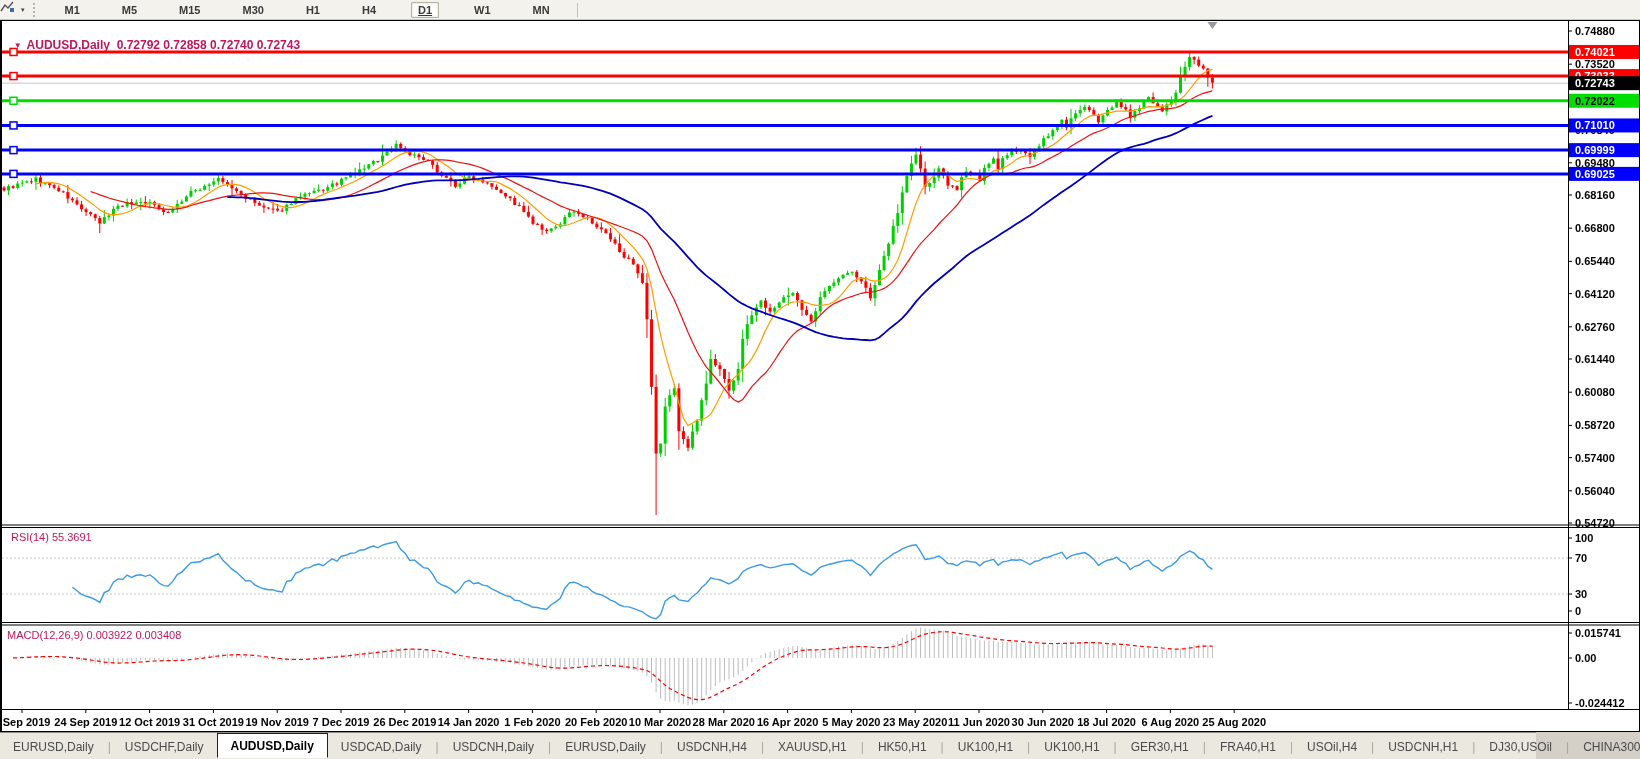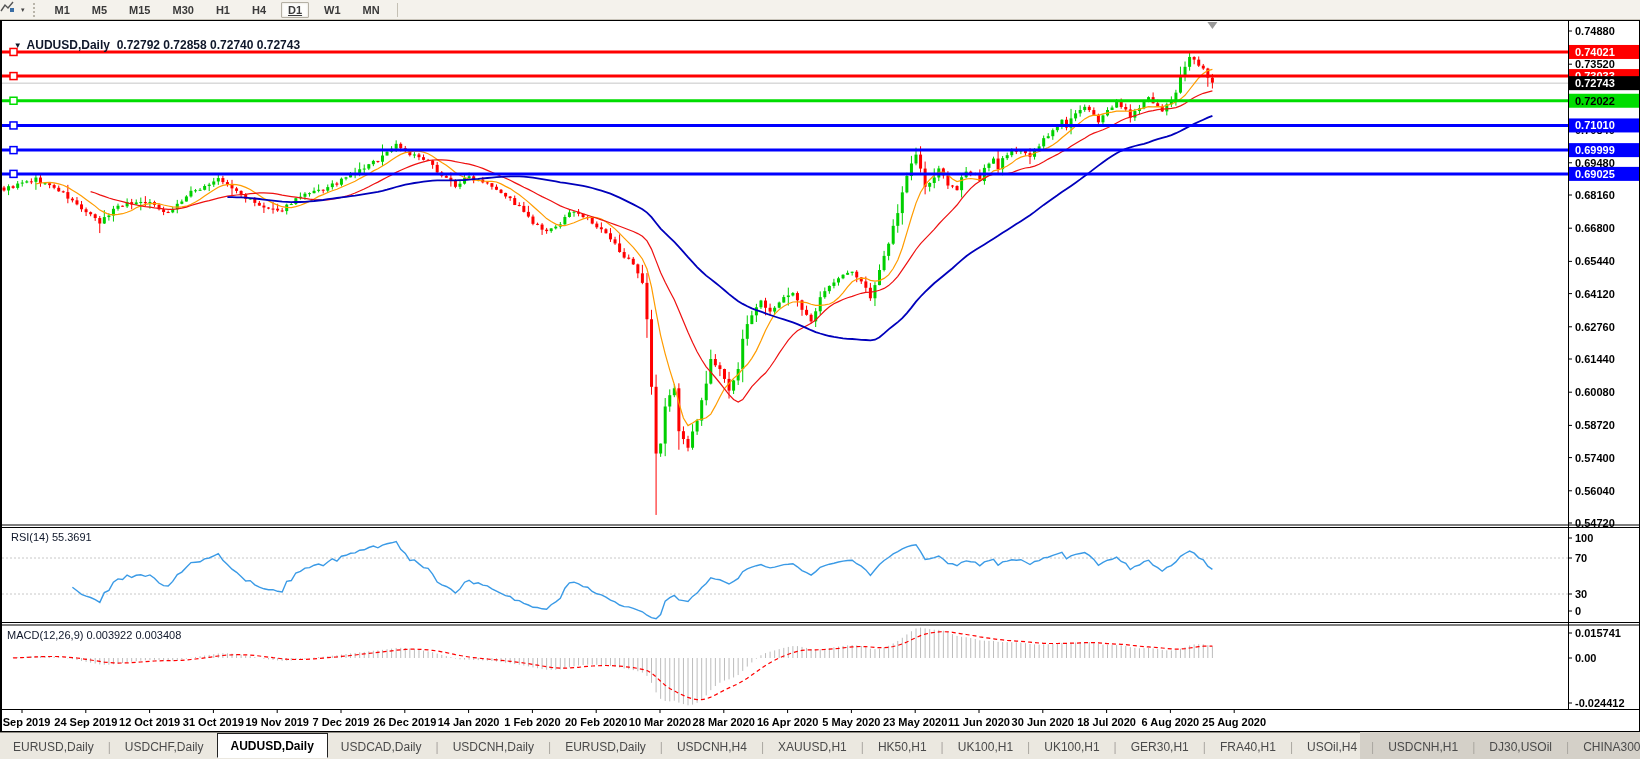--- a/index.html
+++ b/index.html
@@ -3,32 +3,32 @@
 <meta charset="utf-8">
 <style>
   html,body{margin:0;padding:0;width:1640px;height:759px;overflow:hidden;
     font-family:"Liberation Sans",sans-serif;background:#d4d0c8;}
   
   .toolbar{position:absolute;left:0;top:0;width:1640px;height:19px;background:#f4f2ec;
     border-bottom:1px solid #c9c5ba;display:flex;align-items:center;z-index:3;font-size:11px;color:#333;}
   .tool-icon{width:16px;height:14px;margin-left:3px;display:inline-block;}
   .dd-arrow{font-size:7px;color:#444;margin:0 4px 0 2px;}
   .grip{width:5px;height:14px;margin:0 4px;border-left:2px dotted #b9b5aa;}
-  .tf-btn{padding:1px 6px;margin:0 4px;border:1px solid transparent;border-radius:1px;
+  .tf-btn{padding:1px 6px;margin:0 14px;border:1px solid transparent;border-radius:1px;
     color:#3a3a3a;font-weight:bold;letter-spacing:0px;cursor:default;}
   .tf-btn.active{background:#fdfdfb;border:1px solid #b4b0a4;box-shadow:inset 0 0 2px #d9d5c9;text-decoration:underline;}
   .tb-sep{width:1px;height:14px;background:#c4c0b4;margin:0 6px;}
   
-  .ov{position:absolute;z-index:2;pointer-events:none;color:#0f172a;white-space:pre;}
+  .ov{position:absolute;z-index:2;pointer-events:none;color:#be185d;white-space:pre;}
   .chart-title{left:7px;top:24px;font-size:12px;font-weight:bold;}
   .chart-title .tri{font-size:8px;vertical-align:1px;margin-right:5px;}
   .rsi-label{left:11px;top:531px;font-size:11px;}
   .macd-label{left:7px;top:629px;font-size:11px;}
   
-  .tabbar{position:absolute;left:0;top:732px;width:1360px;height:27px;background:#ebe8e0;
+  .tabbar{position:absolute;left:0;top:732px;width:1536px;height:27px;background:#ebe8e0;
     border-top:1px solid #8f8c84;display:flex;align-items:center;z-index:3;font-size:12px;color:#4a4a4a;}
   .tab{padding:4px 13px;cursor:default;white-space:nowrap;}
   .tab.active{background:#ffffff;border:1px solid #222;border-bottom:1px solid #fff;
     font-weight:bold;color:#000;margin-top:-2px;padding-top:5px;}
   .tab-sep{color:#a9a6a0;padding:0 1px;}
   .tab-spacer{flex:1;}
   svg{position:absolute;left:0;top:0;z-index:1;}
 </style>
 </head>
 <body>

